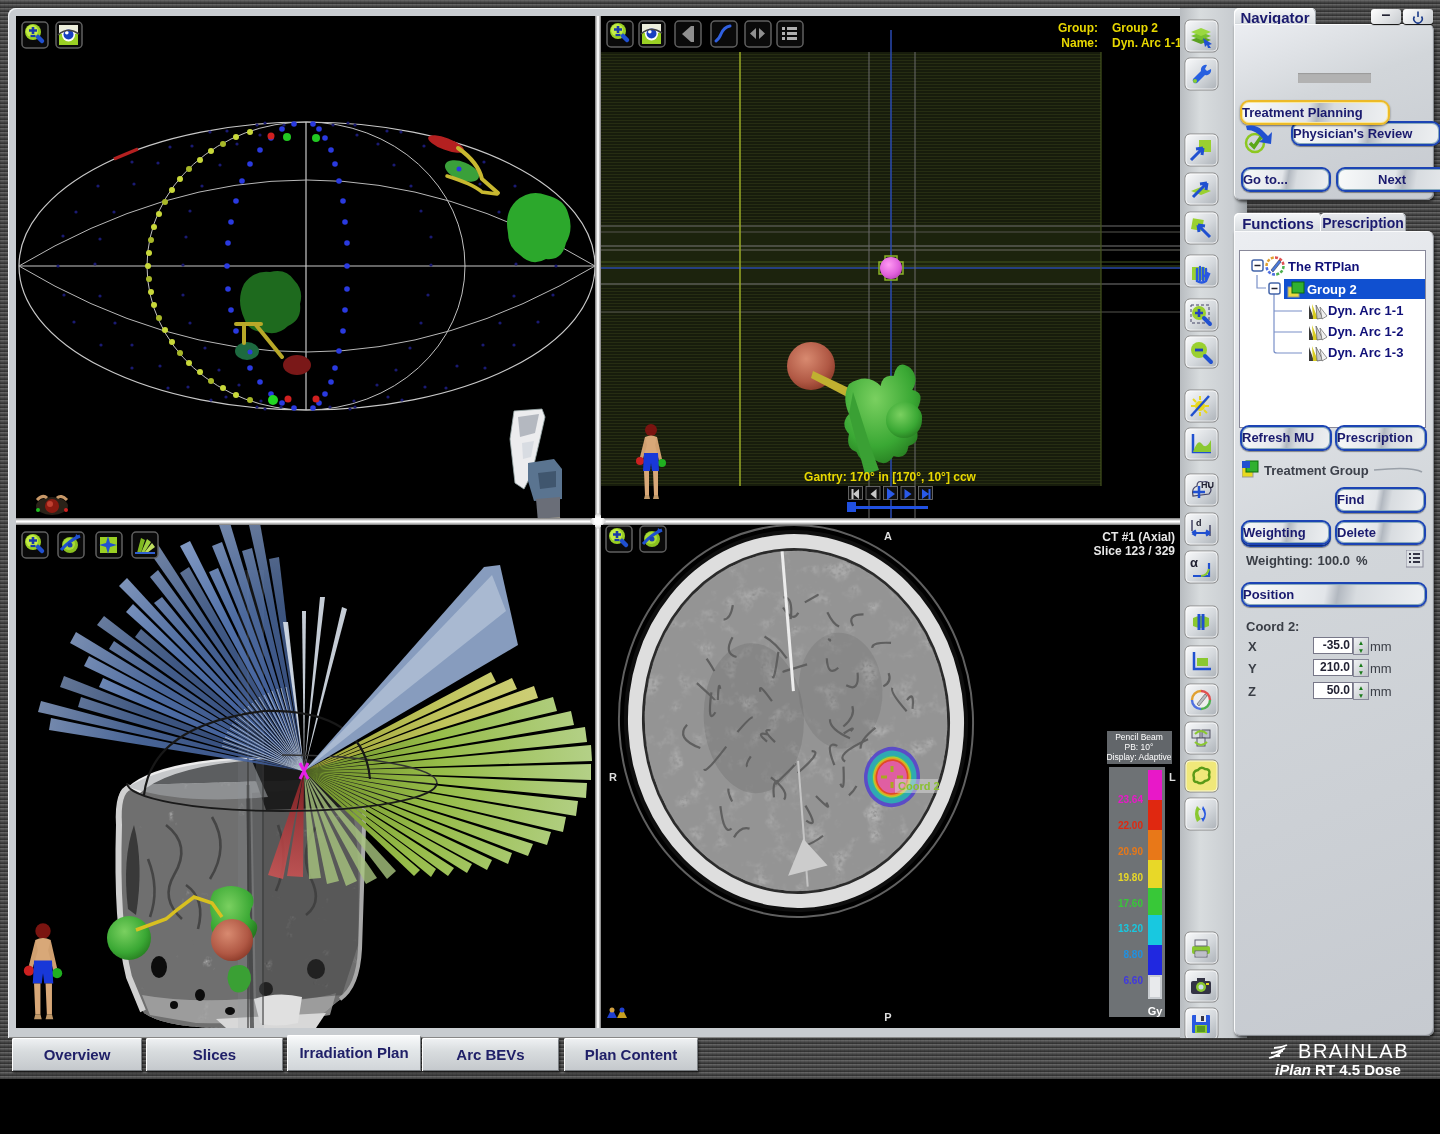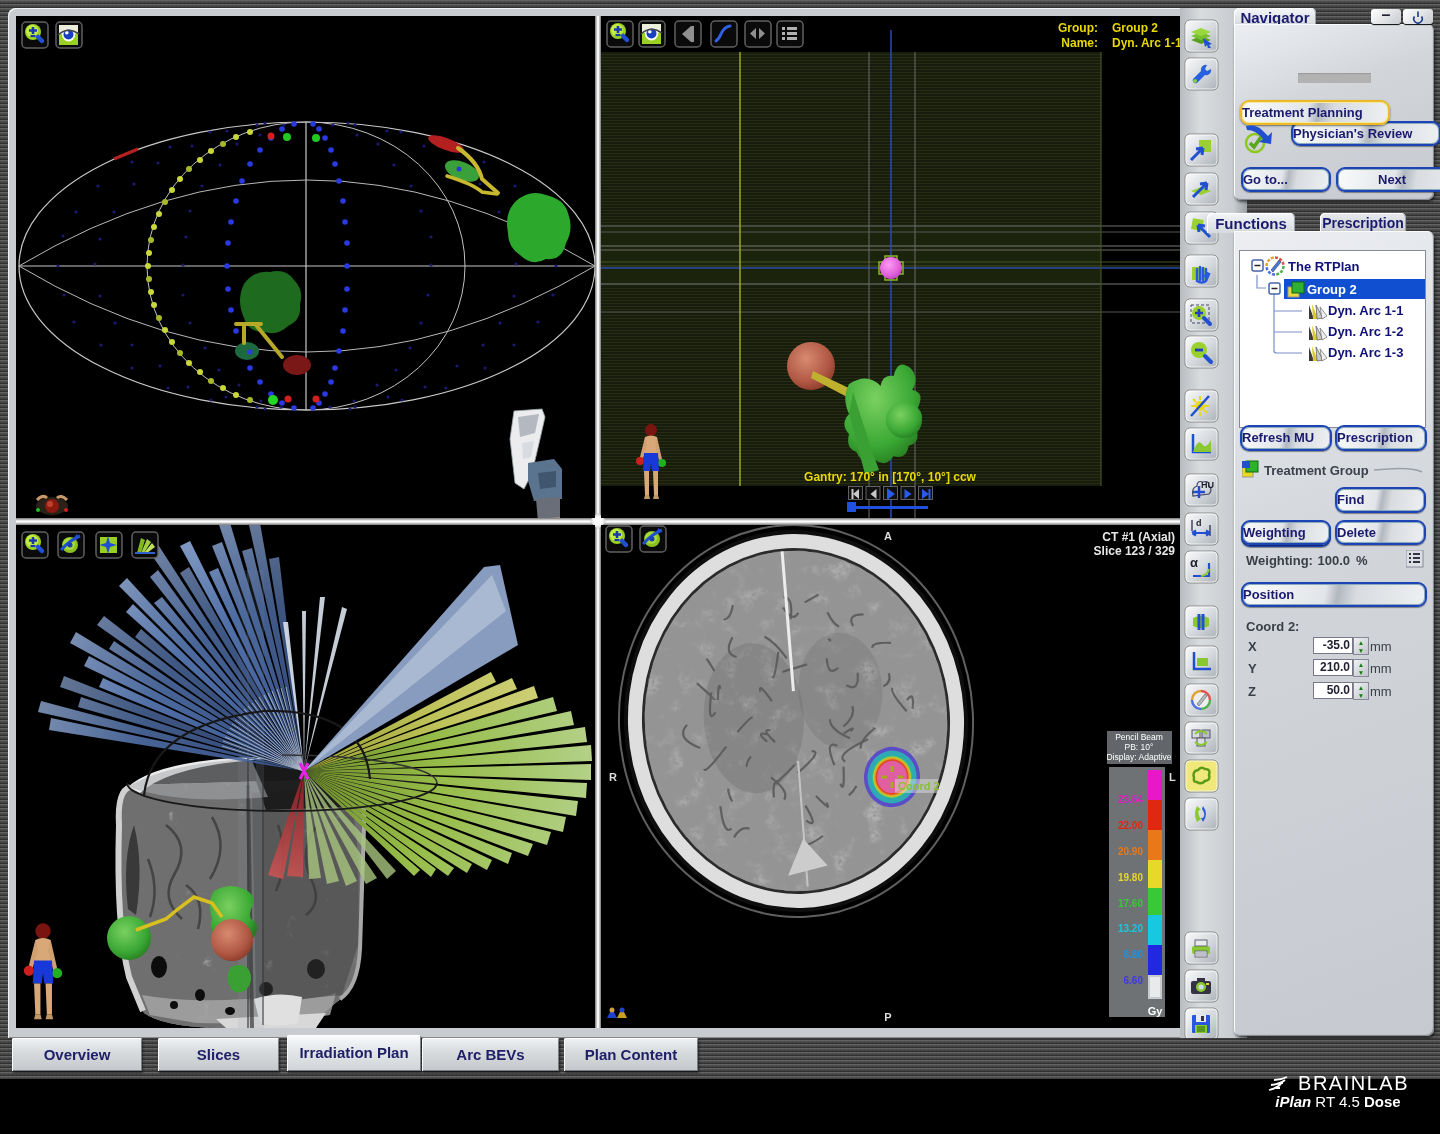--- a/index.html
+++ b/index.html
@@ -921,21 +921,21 @@
 <g transform="translate(3,479)">
         <rect x="0" y="0" width="26" height="18" fill="#000"></rect>
         <path d="M 3 14 L 8 4 L 13 14 z" fill="#2040d0"></path>
         <path d="M 13 14 L 18 4 L 23 14 z" fill="#c8a020"></path>
         <circle cx="8" cy="6" r="2.5" fill="#d0a040"></circle>
         <circle cx="18" cy="6" r="2.5" fill="#2040d0"></circle>
       </g>
     </svg></div>
 
 <div class="btab" style="left:12px;width:130px;">Overview</div>
-<div class="btab" style="left:158px;width:121px;">Slices</div>
+<div class="btab" style="left:146px;width:137px;">Slices</div>
 <div class="btab" style="left:287px;width:134px;top:1035px;height:36px;line-height:36px;background:linear-gradient(180deg,#fafbfc,#e4e8ea 40%,#d0d4d8);">Irradiation Plan</div>
 <div class="btab" style="left:422px;width:137px;">Arc BEVs</div>
 <div class="btab" style="left:564px;width:134px;">Plan Content</div>
 
 <div class="rtab" style="left:1234px;top:8px;width:82px;height:18px;line-height:19px;border-radius:5px 5px 0 0;">Navigator</div>
 <div class="rpanel" id="navpanel" style="top:24px;height:176px;border-radius:0 7px 7px 7px;">
   <div style="position:absolute;left:64px;top:49px;width:73px;height:10px;background:#b2b2b2;box-shadow:inset 0 1px 1px #999;"></div>
   <div class="blubtn" style="left:6px;top:76px;width:146px;height:21px;line-height:21px;border:2px solid #ecba28;box-shadow:inset 0 0 0 1px #f8e8a0,0 1px 2px rgba(0,0,0,0.5);z-index:3;">Treatment Planning</div>
   <div class="blubtn" style="left:42px;top:97px;width:146px;height:21px;line-height:21px;z-index:2;margin-left:15px;">Physician's Review</div>
   <svg style="position:absolute;left:8px;top:98px;z-index:4;" width="34" height="32">
@@ -947,21 +947,21 @@
   <div class="blubtn" style="left:102px;top:143px;width:86px;height:21px;line-height:21px;padding-left:40px;">Next</div>
 </div>
 <div id="navmin" style="position:absolute;left:1371px;top:9px;width:30px;height:15px;border-radius:3px;background:linear-gradient(135deg,#fff,#c8ccd0);box-shadow:0 1px 1px #000;color:#223;font-weight:bold;text-align:center;line-height:12px;">–</div>
 <div id="navpow" style="position:absolute;left:1403px;top:9px;width:30px;height:15px;border-radius:3px;background:linear-gradient(135deg,#fff,#c8ccd0);box-shadow:0 1px 1px #000;"><svg width="30" height="15">
       <g fill="none" stroke="#1a3a8a" stroke-width="1.6">
         <path d="M 11.5 7.5 A 4.2 4.2 0 1 0 18.5 7.5"></path>
         <line x1="15" y1="2.5" x2="15" y2="8"></line>
       </g>
     </svg></div>
 
-<div class="rtab" style="left:1207px;top:213px;width:88px;height:20px;line-height:21px;">Functions</div>
+<div class="rtab" style="left:1234px;top:213px;width:88px;height:20px;line-height:21px;">Functions</div>
 <div class="rtab" style="left:1320px;top:213px;width:86px;height:19px;line-height:20px;font-size:14px;background:linear-gradient(180deg,#e8eaee,#c8ccd2);">Prescription</div>
 <div class="rpanel" id="funcpanel" style="top:231px;height:805px;border-radius:0 7px 7px 7px;">
   <div style="position:absolute;left:5px;top:11px;width:185px;height:176px;background:#fff;border:1px solid #889;margin-top:8px;">
    <svg width="185" height="176">
     <g stroke="#7a90c8" stroke-width="1.2" fill="none">
       <path d="M 17 24 L 17 37 L 26 37 M 34 43 L 34 100 Q 34 102 37 102 M 34 60 L 62 60 M 34 81 L 62 81 M 37 102 L 62 102"></path>
     </g>
     <rect x="12" y="9" width="11" height="11" rx="2" fill="#fff" stroke="#4466aa" stroke-width="1.5"></rect>
         <line x1="14.5" y1="14.5" x2="20.5" y2="14.5" stroke="#223" stroke-width="1.5"></line>
     <circle cx="35" cy="15" r="8.5" fill="#fff"></circle>
@@ -1029,20 +1029,20 @@
   <div class="lbl" style="left:14px;top:430px;">Y</div>
   <div class="lbl" style="left:14px;top:453px;">Z</div>
   <div class="coord" style="top:406px;"><span>-35.0</span></div>
   <div class="coord" style="top:428px;"><span>210.0</span></div>
   <div class="coord" style="top:451px;"><span>50.0</span></div>
   <div class="lbl" style="left:136px;top:408px;font-weight:normal;">mm</div>
   <div class="lbl" style="left:136px;top:430px;font-weight:normal;">mm</div>
   <div class="lbl" style="left:136px;top:453px;font-weight:normal;">mm</div>
 </div>
 
-<div id="blab" style="position:absolute;left:1240px;top:1040px;width:196px;text-align:center;color:#fff;margin-top:32px;">
+<div id="blab" style="position:absolute;left:1240px;top:1040px;width:196px;text-align:center;color:#fff;">
  <div style="font-size:20px;letter-spacing:1.5px;font-weight:normal;"><svg width="24" height="16" style="vertical-align:-2px;">
         <g stroke="#fff" stroke-width="1.8" fill="none">
           <path d="M 2 14 Q 10 12 14 8 M 4 9 Q 13 8 18 4 M 7 4 Q 14 4 20 1 M 9 12 L 13 12 M 12 7 L 16 7"></path>
         </g>
       </svg> BRAINLAB</div>
- <div style="font-size:15px;margin-top:-2px;"><b><i>iPlan</i></b> RT 4.5 <b>Dose</b></div>
+ <div style="font-size:15px;margin-top:-2px;font-weight:bold;"><b><i>iPlan</i></b> RT 4.5 <b>Dose</b></div>
 </div>
 
 </body></html>

